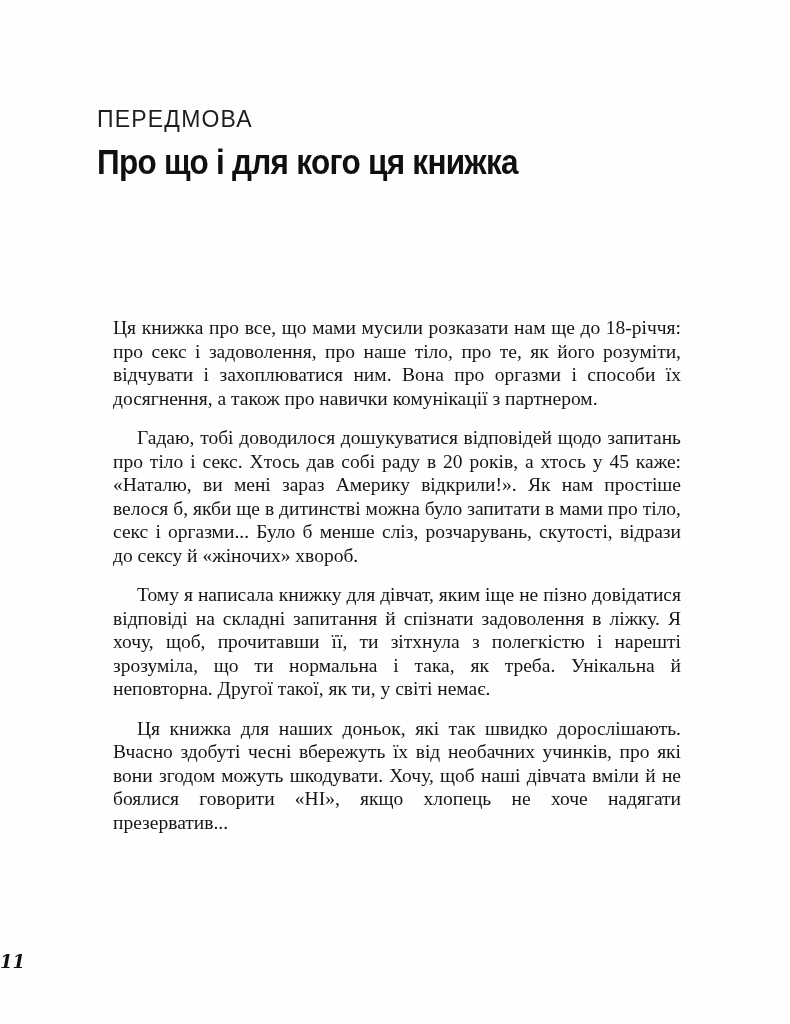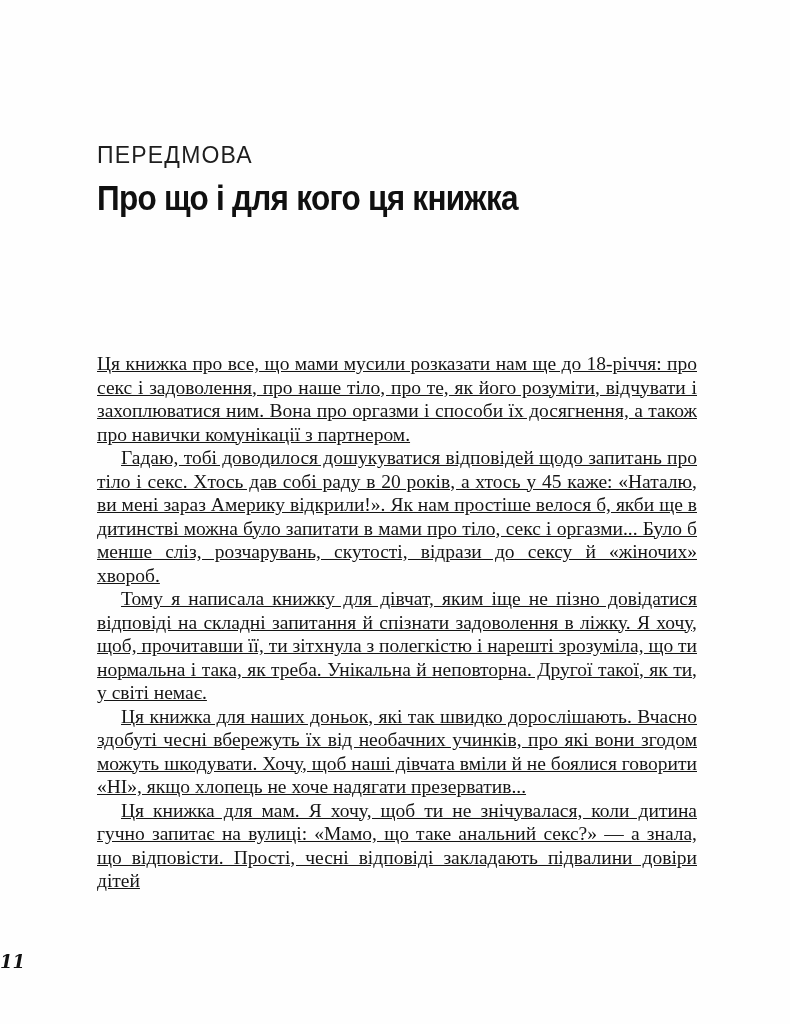--- a/index.html
+++ b/index.html
@@ -27,21 +27,20 @@
     top: 106px;
     width: 600px;
   }
   .kicker {
     font-family: "Liberation Sans", sans-serif;
     font-size: 23px;
     font-weight: 400;
     line-height: 27px;
     letter-spacing: 1.2px;
     color: #1e1e1e;
-    margin-top: 36px;
   }
   .title {
     margin: 9px 0 0 0;
     font-family: "Liberation Sans", sans-serif;
     font-size: 35px;
     font-weight: 700;
     line-height: 40px;
     letter-spacing: -0.8px;
     color: #101010;
     transform: scaleX(0.9);
@@ -49,24 +48,23 @@
     white-space: nowrap;
   }
   .bodytext {
     margin-top: 134px;
     font-size: 19.5px;
     line-height: 23.5px;
     text-align: justify;
     color: #151515;
   }
   .bodytext p {
-    margin: 0;
+    margin: 16px;
     padding: 0;
     text-indent: 24px;
-    text-decoration: underline;
   }
   .bodytext p.first {
     text-indent: 0;
   }
   .pagenum {
     position: absolute;
     left: 0;
     top: 951px;
     width: 790px;
     text-align: left;
@@ -82,17 +80,16 @@
 
 <main class="page">
   <div class="content">
     <div class="kicker">ПЕРЕДМОВА</div>
     <h1 class="title">Про що і для кого ця книжка</h1>
     <div class="bodytext">
       <p class="first">Ця книжка про все, що мами мусили розказати нам ще до 18-річчя: про секс і задоволення, про наше тіло, про те, як його розуміти, відчувати і захоплюватися ним. Вона про оргазми і способи їх досягнення, а також про навички комунікації з партнером.</p>
       <p>Гадаю, тобі доводилося дошукуватися відповідей щодо запитань про тіло і секс. Хтось дав собі раду в 20 років, а хтось у 45 каже: «Наталю, ви мені зараз Америку відкрили!». Як нам простіше велося б, якби ще в дитинстві можна було запитати в мами про тіло, секс і оргазми... Було б менше сліз, розчарувань, скутості, відрази до сексу й «жіночих» хвороб.</p>
       <p>Тому я написала книжку для дівчат, яким іще не пізно довідатися відповіді на складні запитання й спізнати задоволення в ліжку. Я хочу, щоб, прочитавши її, ти зітхнула з полегкістю і нарешті зрозуміла, що ти нормальна і така, як треба. Унікальна й неповторна. Другої такої, як ти, у світі немає.</p>
       <p>Ця книжка для наших доньок, які так швидко дорослішають. Вчасно здобуті чесні вбережуть їх від необачних учинків, про які вони згодом можуть шкодувати. Хочу, щоб наші дівчата вміли й не боялися говорити «НІ», якщо хлопець не хоче надягати презерватив...</p>
-      <p>Ця книжка для мам. Я хочу, щоб ти не знічувалася, коли дитина гучно запитає на вулиці: «Мамо, що таке анальний секс?» — а знала, що відповісти. Прості, чесні відповіді закладають підвалини довіри дітей</p>
     </div>
   </div>
   <div class="pagenum">11</div>
 </main>
 
 </body></html>

